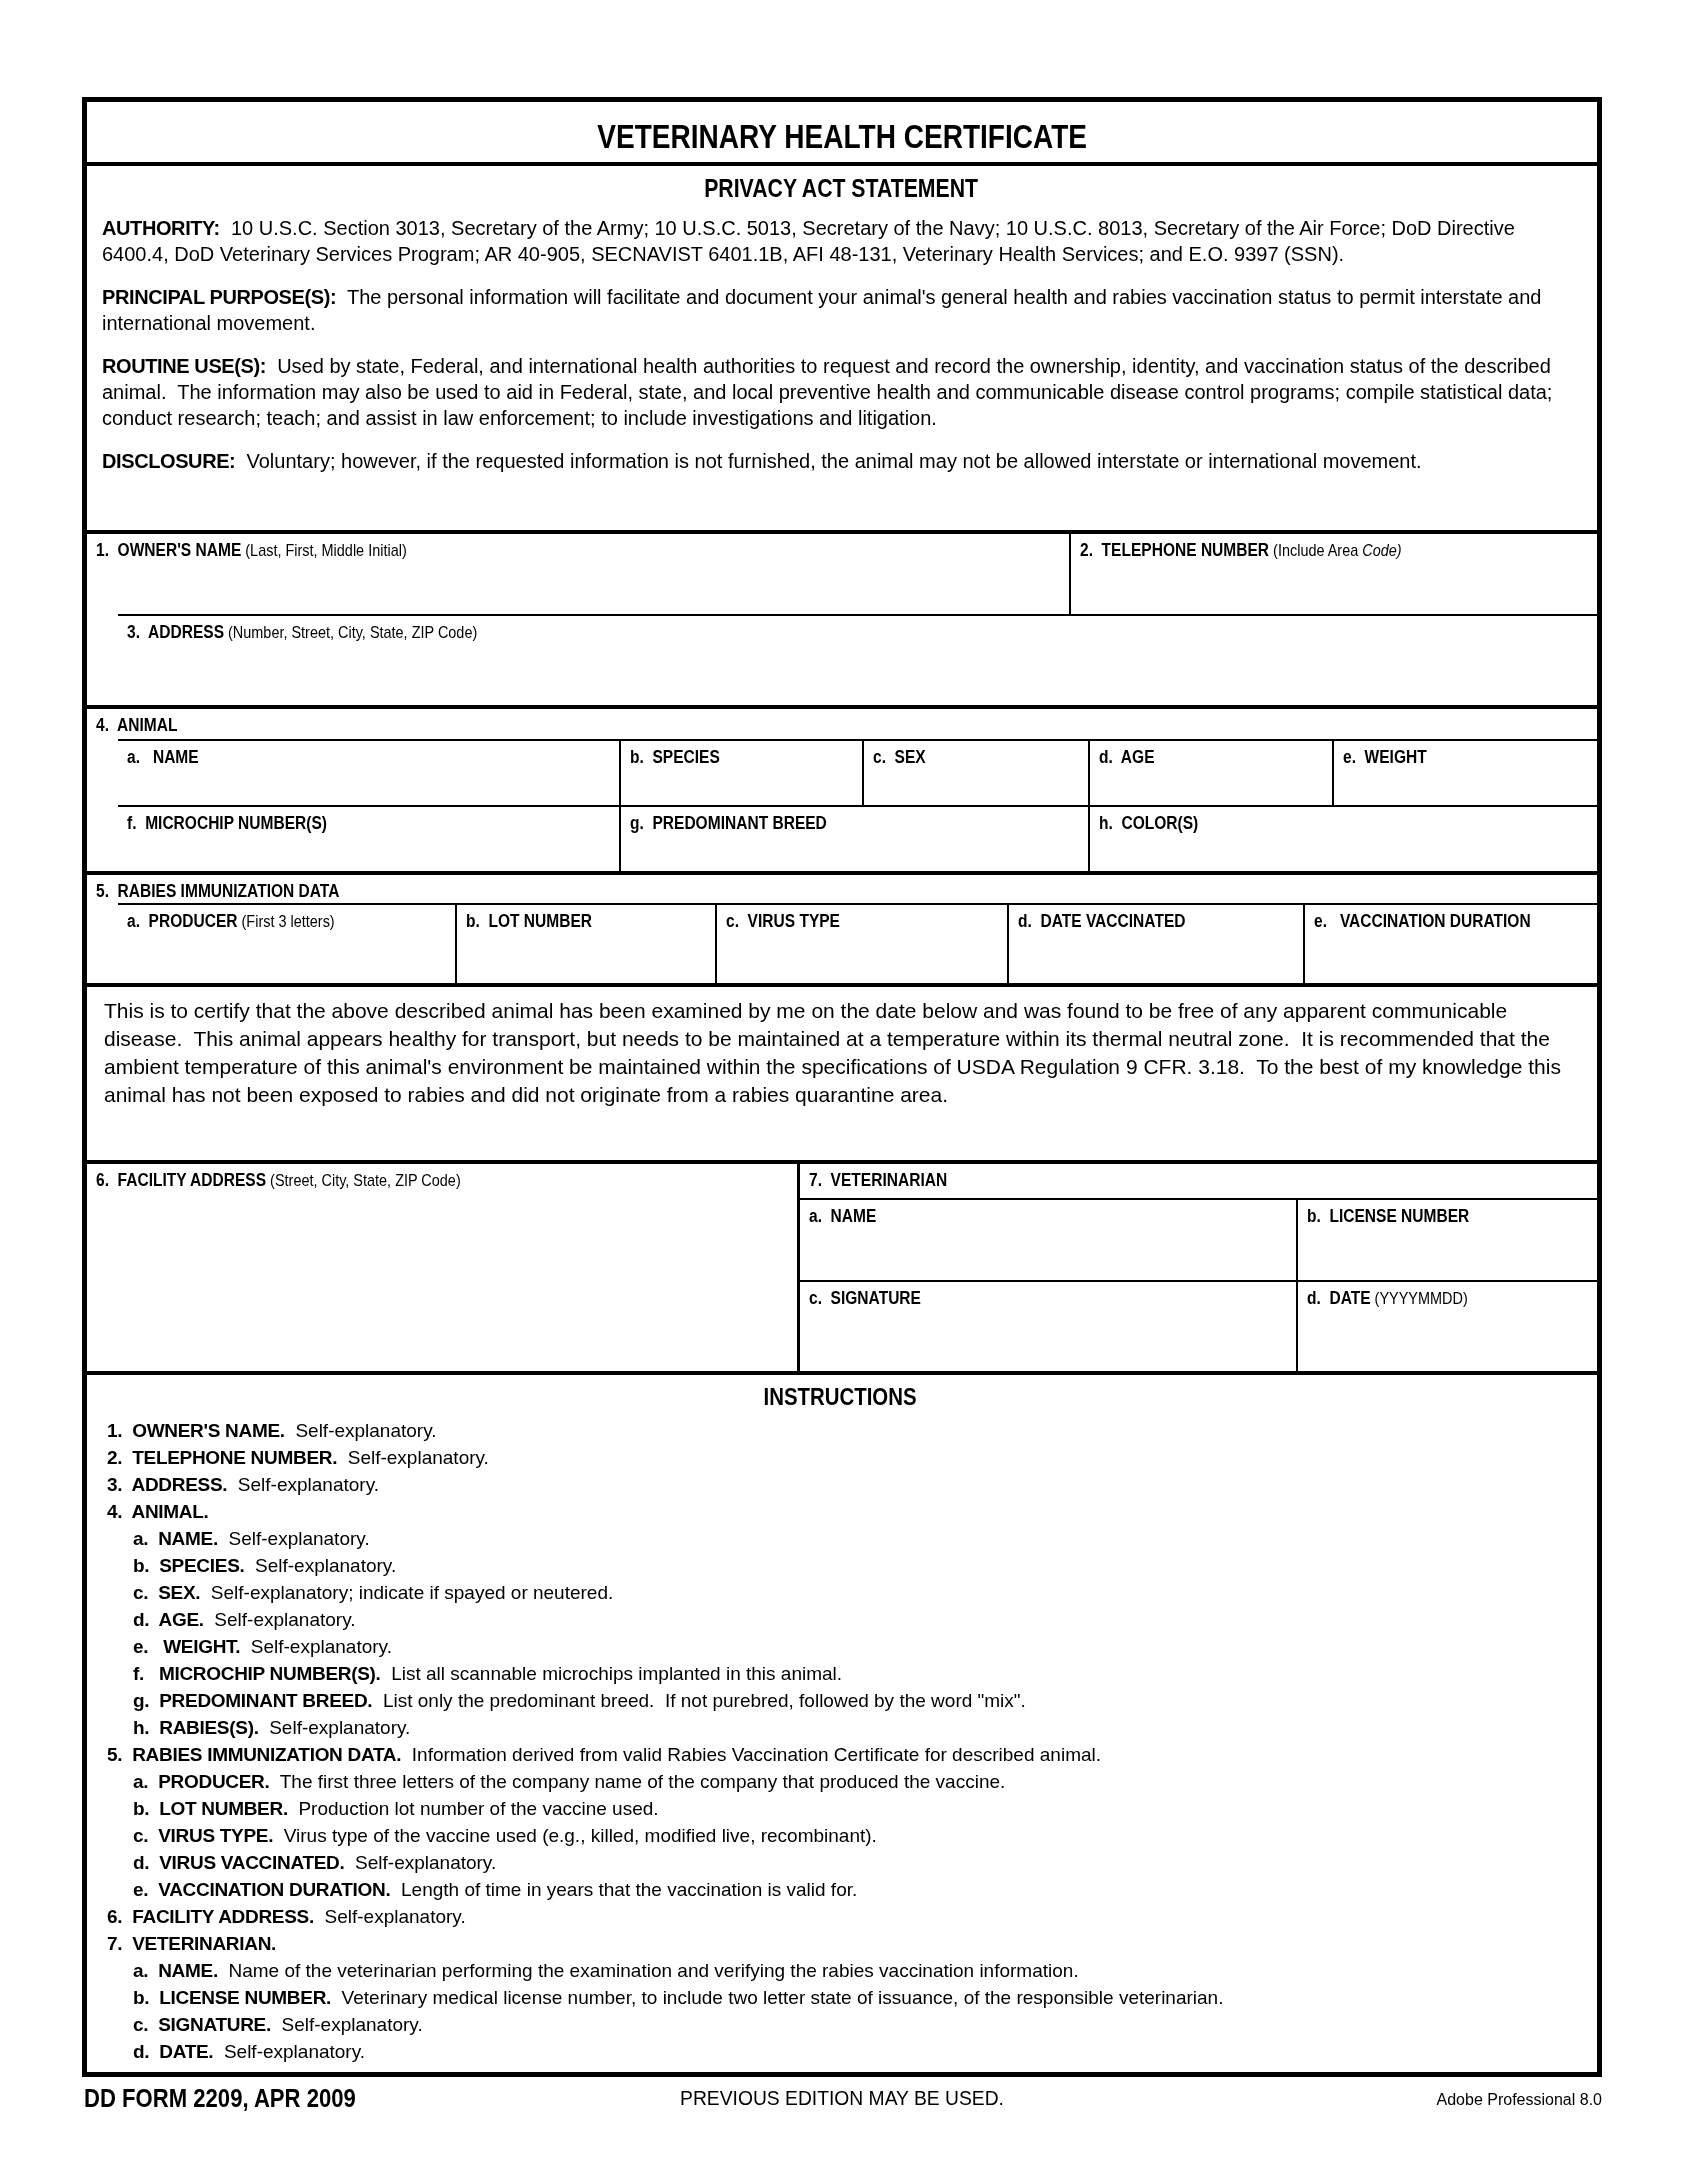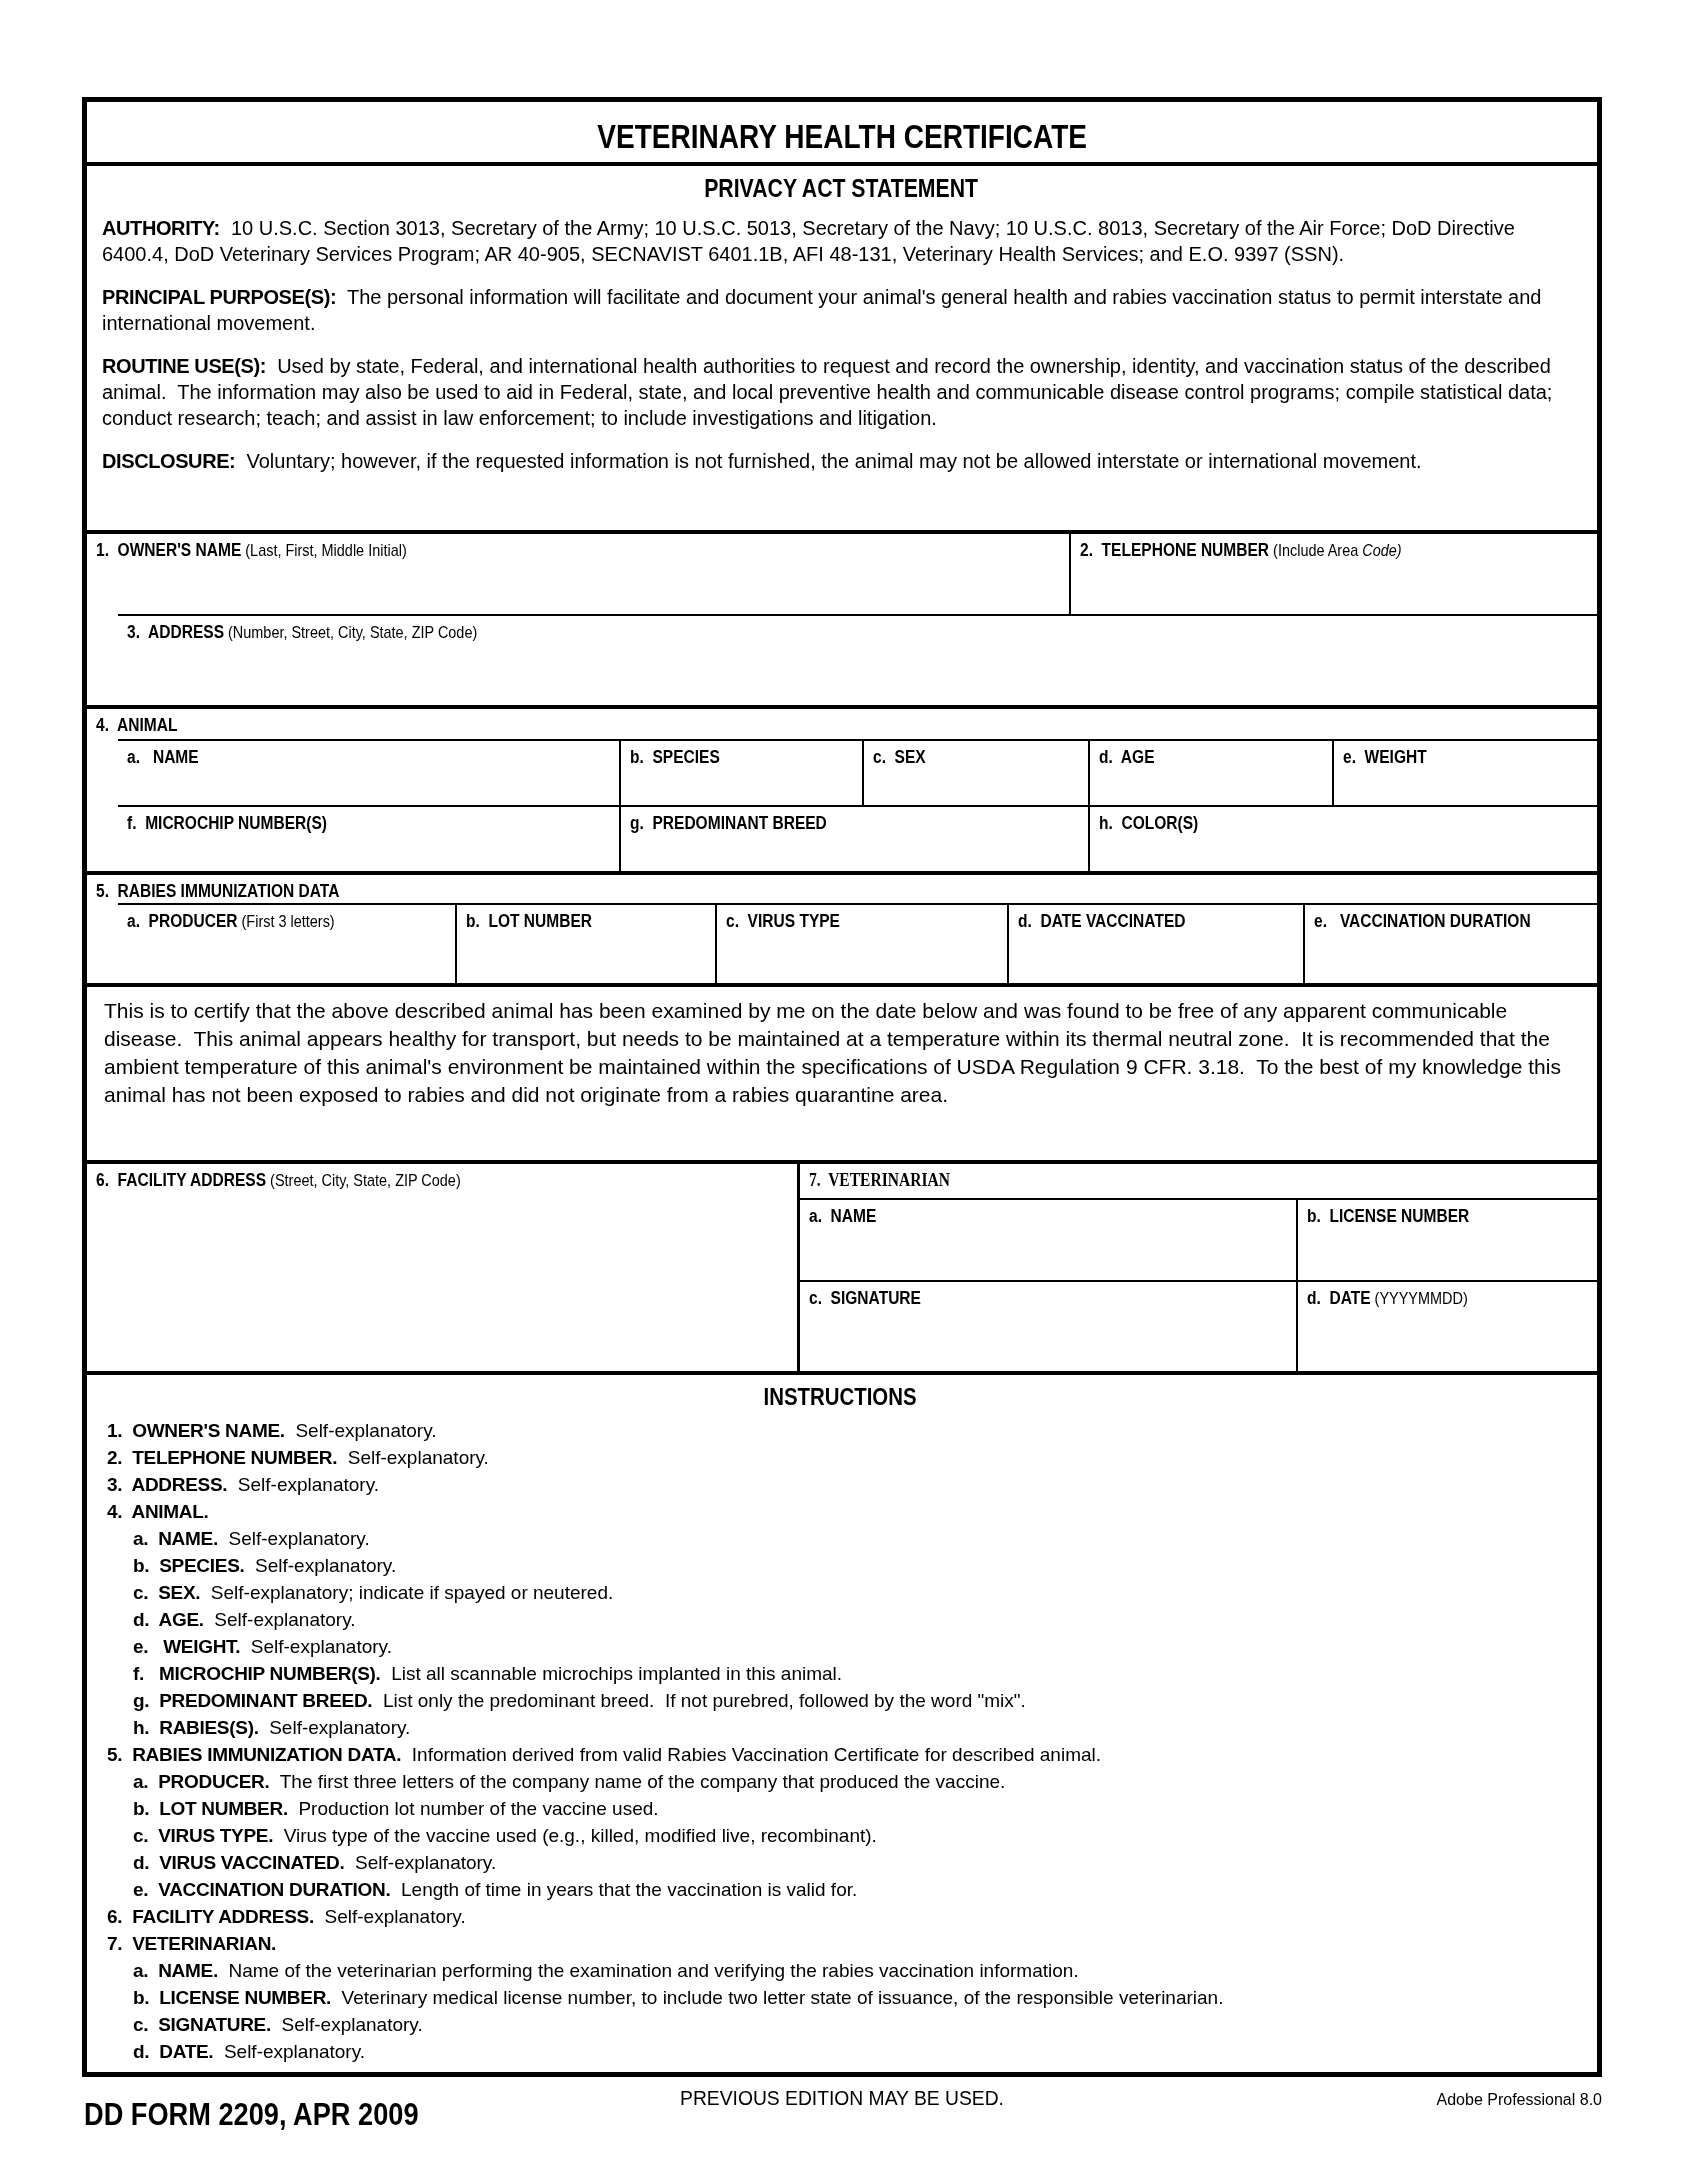--- a/index.html
+++ b/index.html
@@ -46,35 +46,35 @@
   .r-animal1 { height:67px; }
   .r-animal2 { height:67px; }
   .r-rabies  { height:81px; }
 
   
   .cert { height:166px; padding:10px 30px 0 17px; font-size:21px; line-height:28px; white-space:pre-wrap; }
 
   
   .sec67 { height:215px; }
   .vetcol { box-sizing:border-box; border-left:3px solid #000; display:flex; flex-direction:column; }
-  .vet-head { height:34px;font-family:Liberation Serif, serif; }
+  .vet-head { height:34px; }
   .vet-row { box-sizing:border-box; display:flex; flex-direction:row; }
   .vet-ab { height:82px; border-top:2px solid #000; }
   .vet-cd { flex:1; border-top:2px solid #000; }
 
   
   .instructions { height:703px; padding:6px 14px 0 10px; }
   .ins-head { text-align:center; font-size:24px; font-weight:bold; margin:2px 0 6px 0; }
   .ins-line { font-size:19px; line-height:27px; white-space:pre-wrap; padding-left:10px; }
   .ins-line b { letter-spacing:-0.3px; }
   .ins-line.lvl1 { padding-left:36px; }
 
   
   .footer { position:absolute; left:82px; top:2083px; width:1520px; height:34px; }
-  .f-left  { position:absolute; left:2px; top:13px; font-size:32px; font-weight:bold; }
+  .f-left  { position:absolute; left:2px; top:0; font-size:26px; font-weight:bold; }
   .f-center{ position:absolute; left:50%; top:5px; transform:translateX(-50%); font-size:19.3px; }
   .f-right { position:absolute; right:0; top:8px; font-size:16px; }
 </style>
 </head>
 <body>
 
 <div class="form">
 
   <div class="titlebar row" style="display:block;">
     <div class="title"><span class="cnc">VETERINARY HEALTH CERTIFICATE</span></div>

